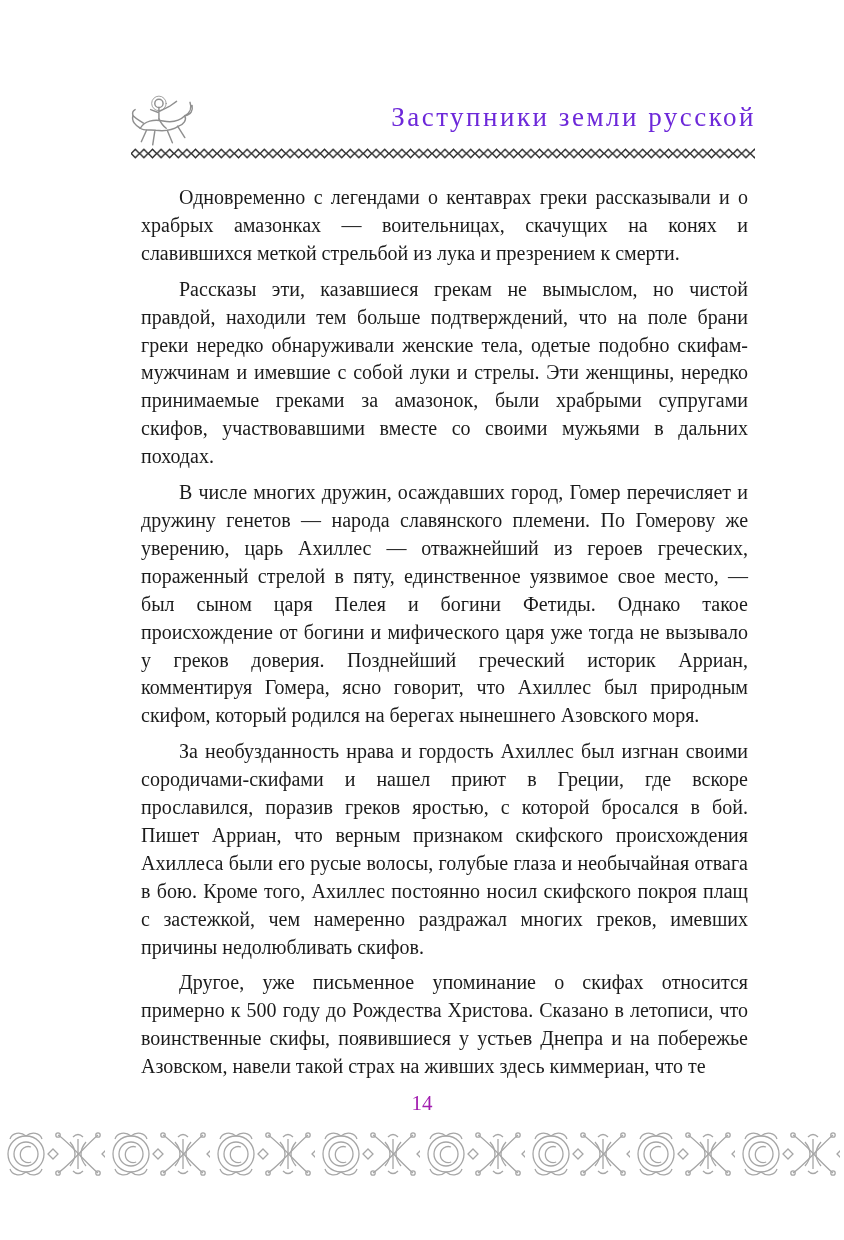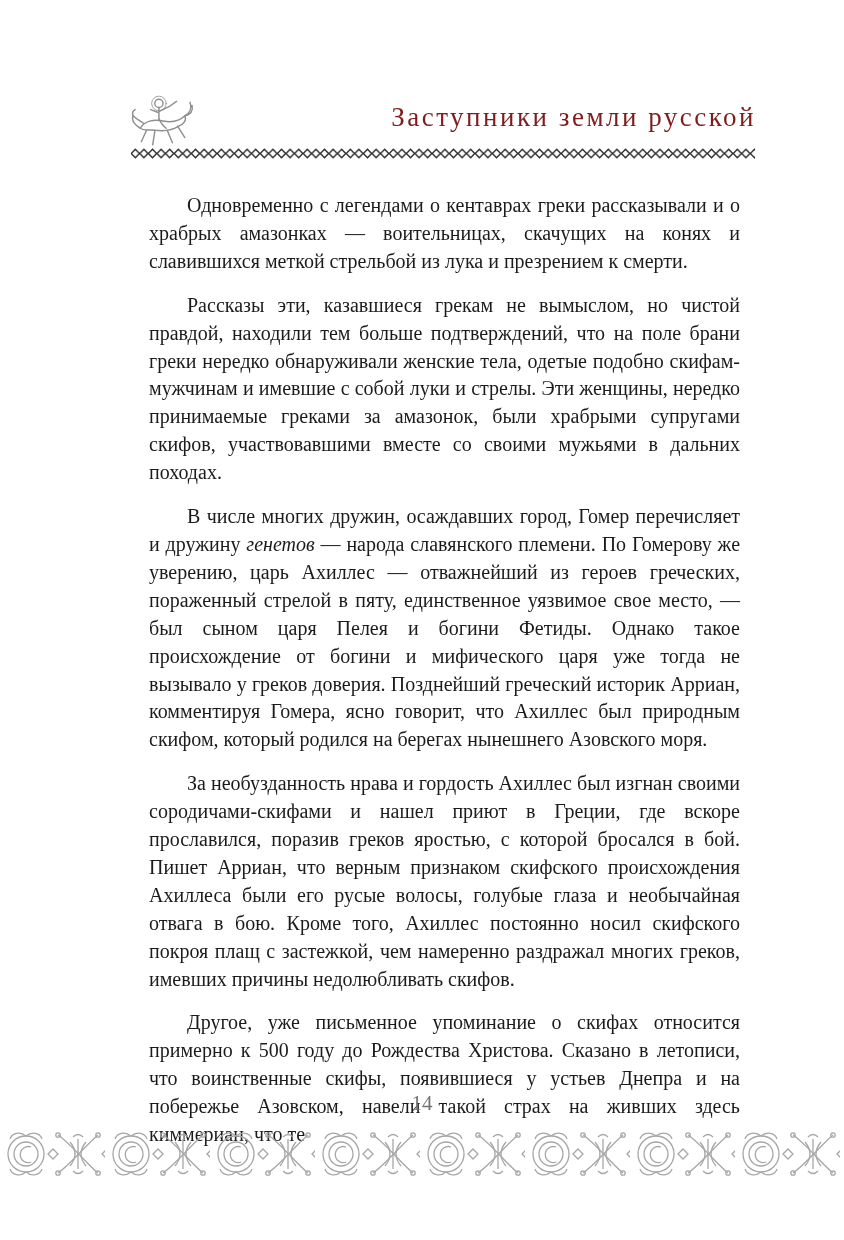--- a/index.html
+++ b/index.html
@@ -14,39 +14,39 @@
   }
   .page-header{position:absolute;left:0;top:0;width:100%;height:170px;}
   .rider-ornament{position:absolute;left:126px;top:92px;width:70px;height:58px;}
   .page-title{
     position:absolute;
     top:102px;right:88px;
     margin:0;
     font-size:27px;
     font-weight:normal;
     letter-spacing:2.5px;
-    color:#7f1d1d;
+    color:#6d28d9;
     white-space:nowrap;
   }
   .header-divider{position:absolute;left:131px;top:147px;width:624px;height:13px;}
   .text-column{
     position:absolute;
     left:133px;top:176px;width:623px;
     font-size:20px;
     line-height:27.9px;
     text-align:justify;
   }
-  .text-column p{margin:16px;text-indent:38px;}
-  .italic-term{font-style:italic;}
+  .text-column p{margin:8px;text-indent:38px;}
+  .italic-term{}
   .page-number{
     position:absolute;
     left:0;top:1091px;width:100%;
     text-align:center;
     font-size:21px;
-    color:#737373;
+    color:#a21caf;
   }
   .footer-ornament{position:absolute;left:0;top:1127px;width:844px;height:54px;}
 </style>
 </head>
 <body>
 
 <div class="page">
 
   <header class="page-header">
     <svg class="rider-ornament" viewBox="0 0 64 56" fill="none" stroke="#8f8f8f" stroke-width="1.4" stroke-linecap="round">

